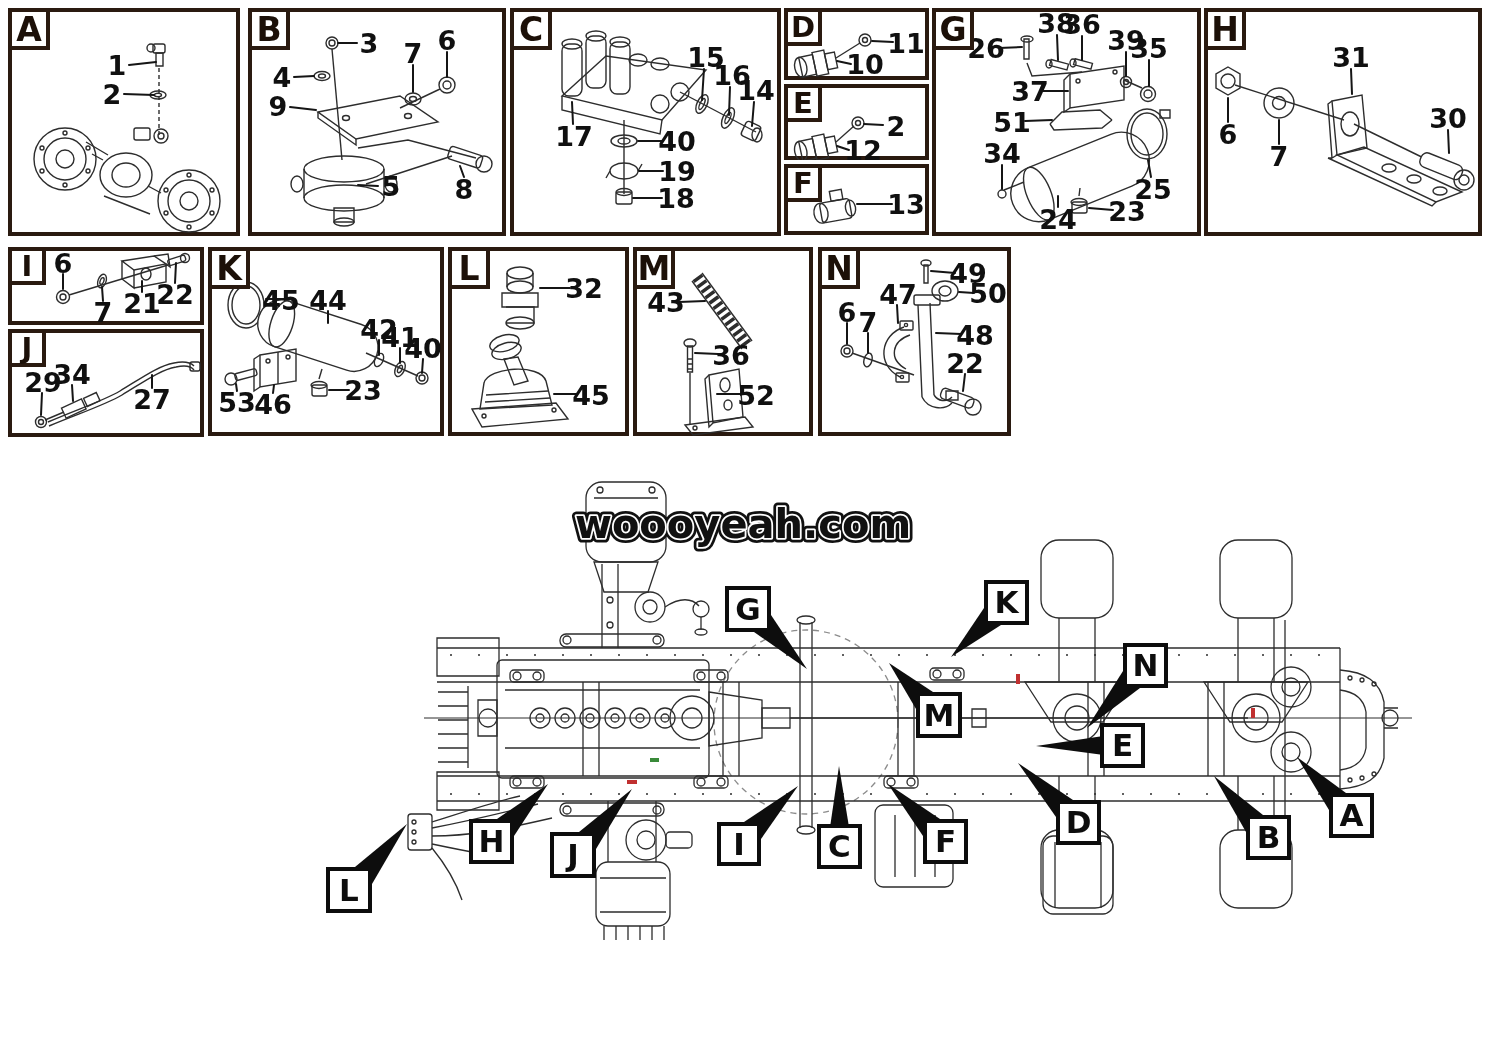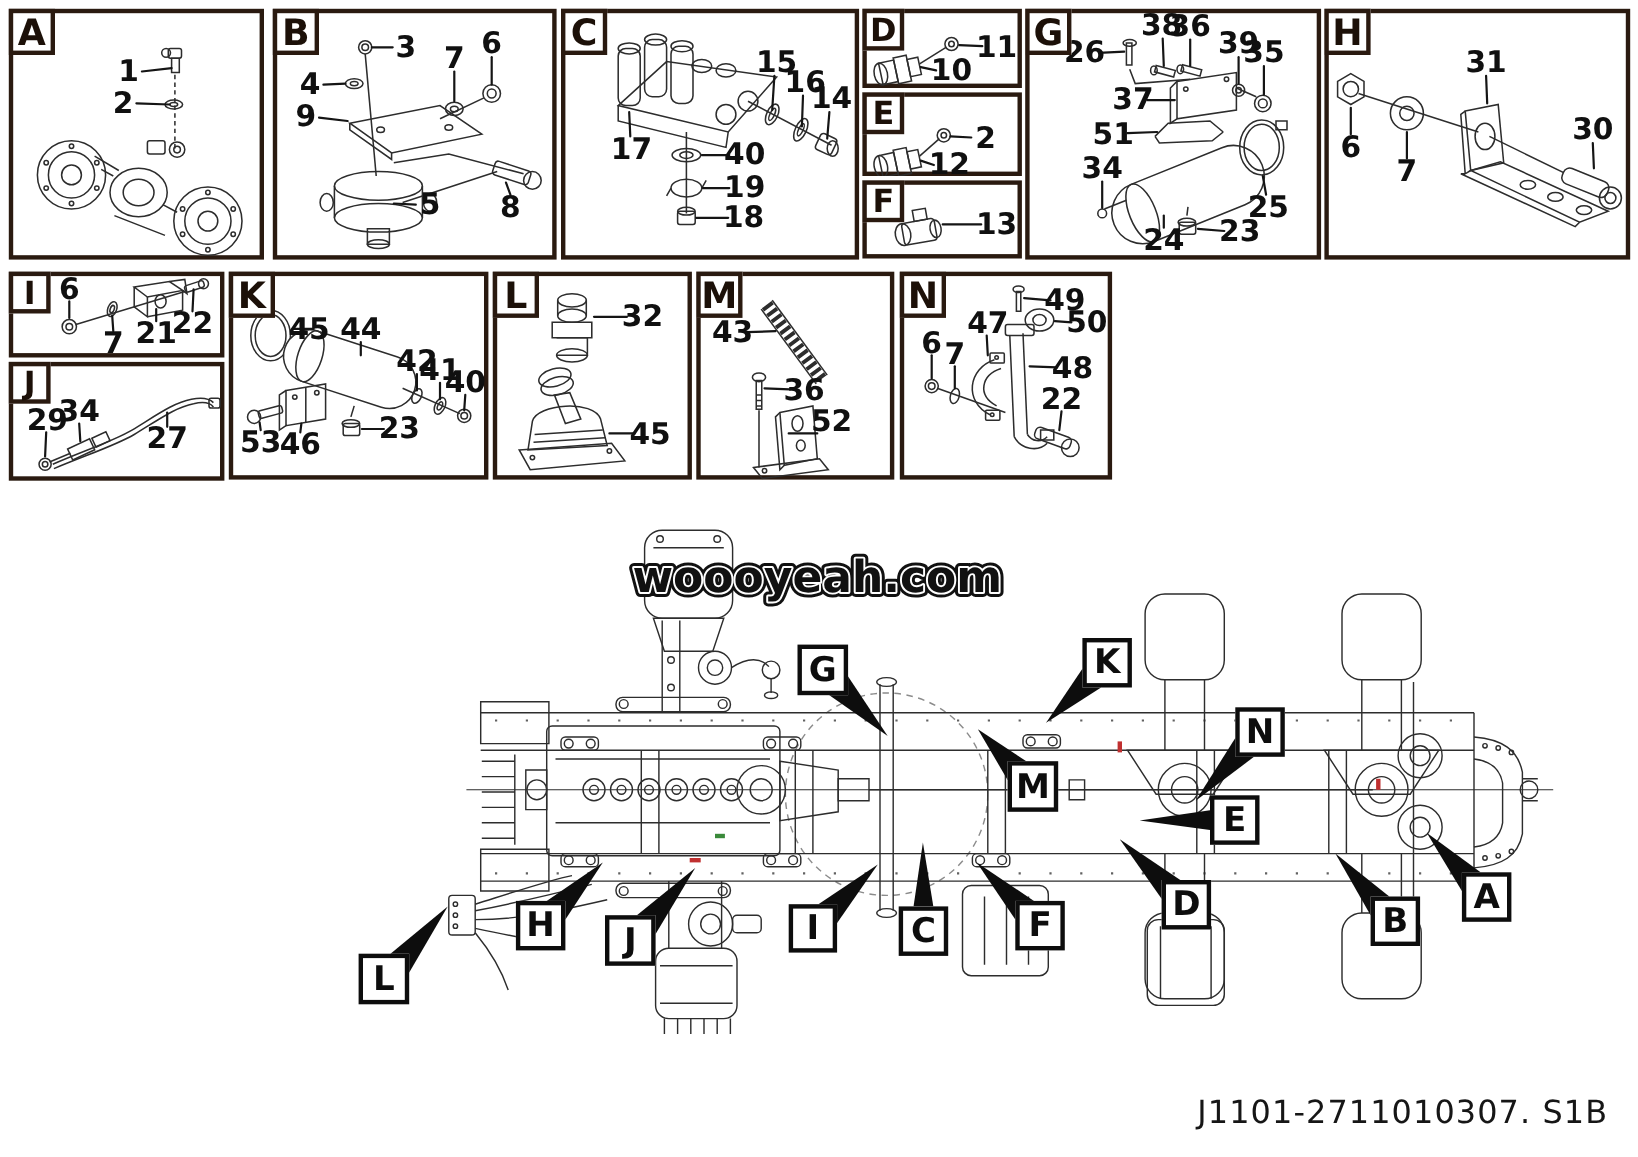--- a/index.html
+++ b/index.html
@@ -699,21 +699,21 @@
   <svg class="overlay" width="180" height="189" viewBox="0 0 180 189">
         <line x1="46" y1="55" x2="72" y2="54" stroke="#151515" stroke-width="2" stroke-linecap="round"></line>
         <line x1="85" y1="107" x2="62" y2="106" stroke="#151515" stroke-width="2" stroke-linecap="round"></line>
         <line x1="110" y1="147" x2="84" y2="147" stroke="#151515" stroke-width="2" stroke-linecap="round"></line>
       </svg>
       <div class="tab">
         <span>M</span>
       </div>
       <span class="co" style="left: 29px; top: 51px;">43</span>
       <span class="co" style="left: 94px; top: 104px;">36</span>
-      <span class="co" style="left: 119px; top: 132px;">52</span>
+      <span class="co" style="left: 119px; top: 144px;">52</span>
     </div>
 
   <div class="dbox" style="left: 818px; top: 247px; width: 193px; height: 189px;">
     <svg class="art" width="193" height="189" viewBox="0 0 193 189">
       <g fill="none" stroke="#2d2d2d" stroke-width="1.4">
         <ellipse cx="108" cy="16" rx="5" ry="3"></ellipse>
           <rect x="106" y="18" width="4" height="18"></rect>
         <ellipse cx="127" cy="44" rx="13" ry="10"></ellipse>
           <ellipse cx="127" cy="44" rx="6" ry="5"></ellipse>
         <path d="M86,80 C62,88 58,118 82,130"></path>
@@ -752,21 +752,20 @@
       </div>
       <span class="co" style="left: 146px; top: 22px;">49</span>
       <span class="co" style="left: 166px; top: 42px;">50</span>
       <span class="co" style="left: 76px; top: 43px;">47</span>
       <span class="co" style="left: 153px; top: 84px;">48</span>
       <span class="co" style="left: 25px; top: 61px;">6</span>
       <span class="co" style="left: 46px; top: 71px;">7</span>
       <span class="co" style="left: 143px; top: 112px;">22</span>
     </div>
 
-  <div class="doccode">J1101-2711010307. S1B</div>
 
 <div class="marker" style="left: 725px; top: 586px; width: 46px; height: 46px;">
       <span>G</span>
     </div>
     <div class="marker" style="left: 984px; top: 580px; width: 45px; height: 45px;">
       <span>K</span>
     </div>
     <div class="marker" style="left: 1123px; top: 643px; width: 45px; height: 45px;">
       <span>N</span>
     </div>

